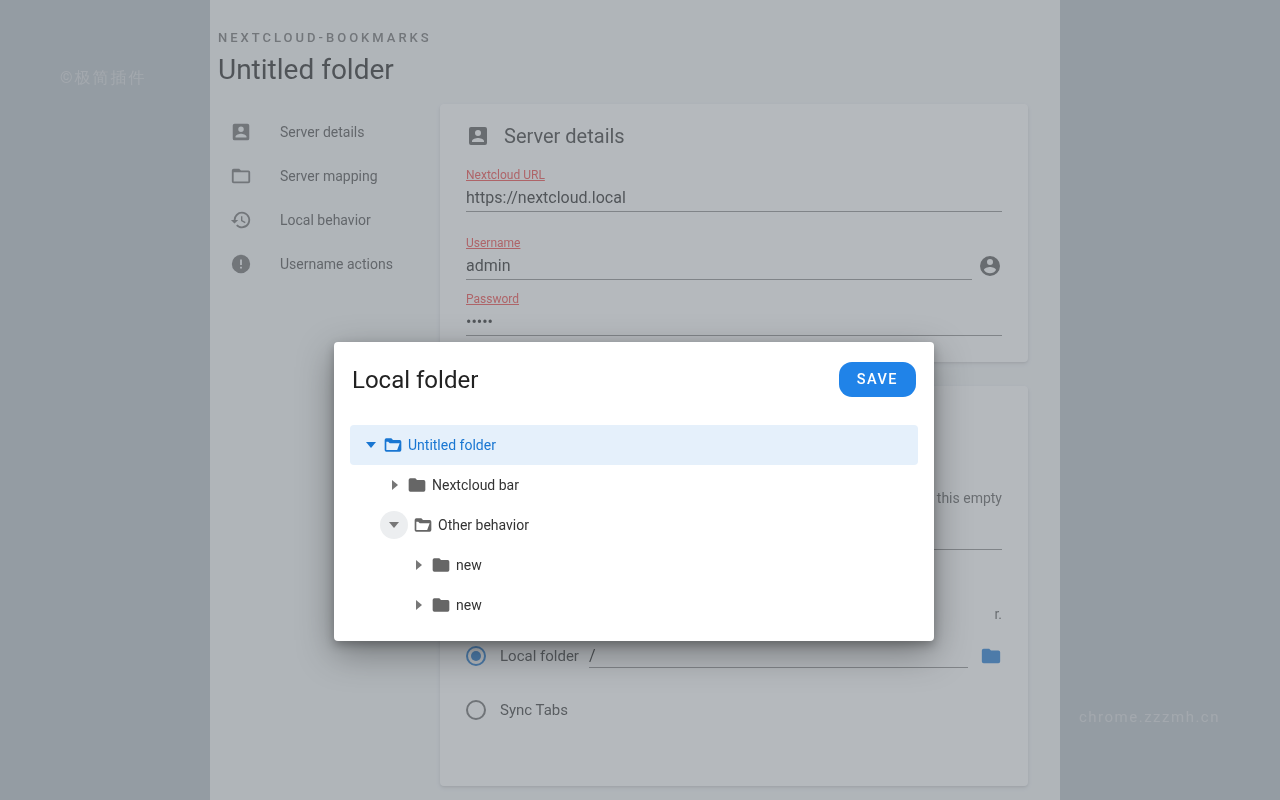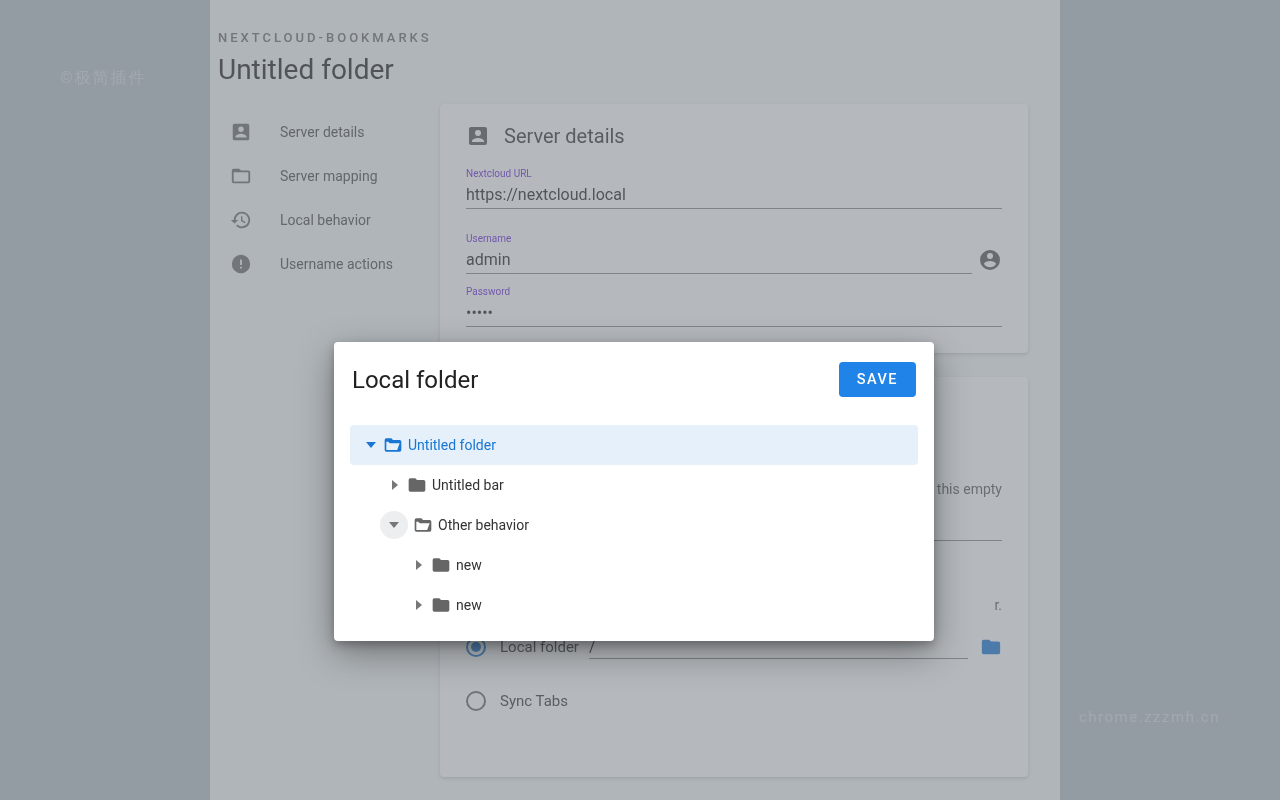--- a/index.html
+++ b/index.html
@@ -17,21 +17,21 @@
 .side-item { display: flex; align-items: center; height: 44px; color: #4a4a4a; font-size: 14px; cursor: pointer; }
 .side-item .ic { width: 50px; display: flex; align-items: center; justify-content: flex-start; padding-left: 0; }
 .side-item .ic svg { fill: #6a6a6a; width: 22px; height: 22px; }
 
 .main { flex: 1; padding-right: 32px; }
 .card { background: #fff; border-radius: 4px; box-shadow: 0 2px 4px rgba(0,0,0,0.10), 0 1px 2px rgba(0,0,0,0.08); margin-bottom: 24px; padding: 20px 26px 26px 26px; }
 .card-head { display: flex; align-items: center; color: #333; font-size: 20px; font-weight: 400; margin-bottom: 20px; }
 .card-head svg { width: 24px; height: 24px; fill: #555; margin-right: 14px; }
 
 .field { position: relative; margin-bottom: 24px; }
-.field-label { color: #6d28d9; font-size: 10px; }
+.field-label { color: #ef4444; font-size: 12px; text-decoration: underline; }
 .field-input { width: 100%; border: none; border-bottom: 1px solid #8a8a8a; background: transparent; font-size: 16px; padding: 6px 0 4px 0; color: #222; outline: none; }
 .username-row { display: flex; align-items: flex-end; gap: 6px; }
 .username-row .field { flex: 1; margin-bottom: 0; }
 .acct-btn svg { width: 24px; height: 24px; fill: #555; }
 .acct-btn { cursor: pointer; padding-bottom: 2px; }
 
 .desc-text { color: #5a5a5a; font-size: 14px; line-height: 1.5; margin-bottom: 18px; }
 .hint { color: #5a5a5a; font-size: 14px; margin-top: 30px; margin-bottom: 10px; }
 
 .radio-row { display: flex; align-items: center; height: 40px; margin-top: 14px; }
@@ -41,21 +41,21 @@
 .radio-label { font-size: 15px; color: #333; }
 .folder-path-input { flex: 1; border: none; border-bottom: 1px solid #8a8a8a; background: transparent; font-size: 16px; padding: 2px 0; margin-left: 10px; color: #222; outline: none; }
 .folder-btn svg { width: 22px; height: 22px; fill: #1976d2; }
 .folder-btn { margin-left: 12px; cursor: pointer; }
 
 
 .scrim { position: absolute; inset: 0; background: rgba(120,128,135,0.55); }
 .dialog { position: absolute; left: 334px; top: 342px; width: 600px; background: #fff; border-radius: 4px; box-shadow: 0 12px 36px rgba(0,0,0,0.35), 0 4px 10px rgba(0,0,0,0.25); padding: 20px 16px 16px 16px; }
 .dialog-head { display: flex; align-items: center; justify-content: space-between; margin-bottom: 28px; padding: 0 2px; }
 .dialog-title { font-size: 24px; font-weight: 400; color: #222; }
-.save-btn { background: #2083e8; color: #fff; border: none; border-radius: 4px; padding: 9px 18px; font-size: 14.5px; letter-spacing: 1.5px; cursor: pointer; font-weight: 500; }
+.save-btn { background: #2083e8; color: #fff; border: none; border-radius: 13px; padding: 9px 18px; font-size: 14.5px; letter-spacing: 1.5px; cursor: pointer; font-weight: 500; }
 .tree { }
 .tree-row { display: flex; align-items: center; height: 40px; font-size: 14px; color: #333; cursor: pointer; border-radius: 4px; }
 .tree-row.selected { background: #e5f0fb; color: #1976d2; }
 .chev { width: 14px; display: flex; align-items: center; justify-content: center; }
 .chev svg { width: 10px; height: 10px; fill: #777; }
 .tree-row .fic { width: 30px; display: flex; align-items: center; justify-content: center; }
 .tree-row .fic svg { width: 20px; height: 20px; fill: #666; }
 .tree-row.selected .fic svg { fill: #1976d2; }
 .tree-row.selected .chev svg { fill: #1976d2; }
 .chev-hot { width: 28px; height: 28px; border-radius: 50%; background: #eceef0; display: flex; align-items: center; justify-content: center; }
@@ -206,21 +206,21 @@
       <span class="chev">
         <svg viewBox="0 0 10 10">
             <path d="M2 0l6 5-6 5z"></path>
           </svg>
       </span>
       <span class="fic">
         <svg viewBox="0 0 24 24">
             <path d="M10 4H4a2 2 0 0 0-2 2v12a2 2 0 0 0 2 2h16a2 2 0 0 0 2-2V8a2 2 0 0 0-2-2h-8l-2-2z"></path>
           </svg>
       </span>
-      <span>Untitled bar</span>
+      <span>Nextcloud bar</span>
     </div>
 
     <div class="tree-row pad1" style="padding-left:30px;">
       <span class="chev-hot">
         <svg viewBox="0 0 10 10">
             <path d="M0 2l5 6 5-6z"></path>
           </svg>
       </span>
       <span class="fic">
         <svg viewBox="0 0 24 24">

